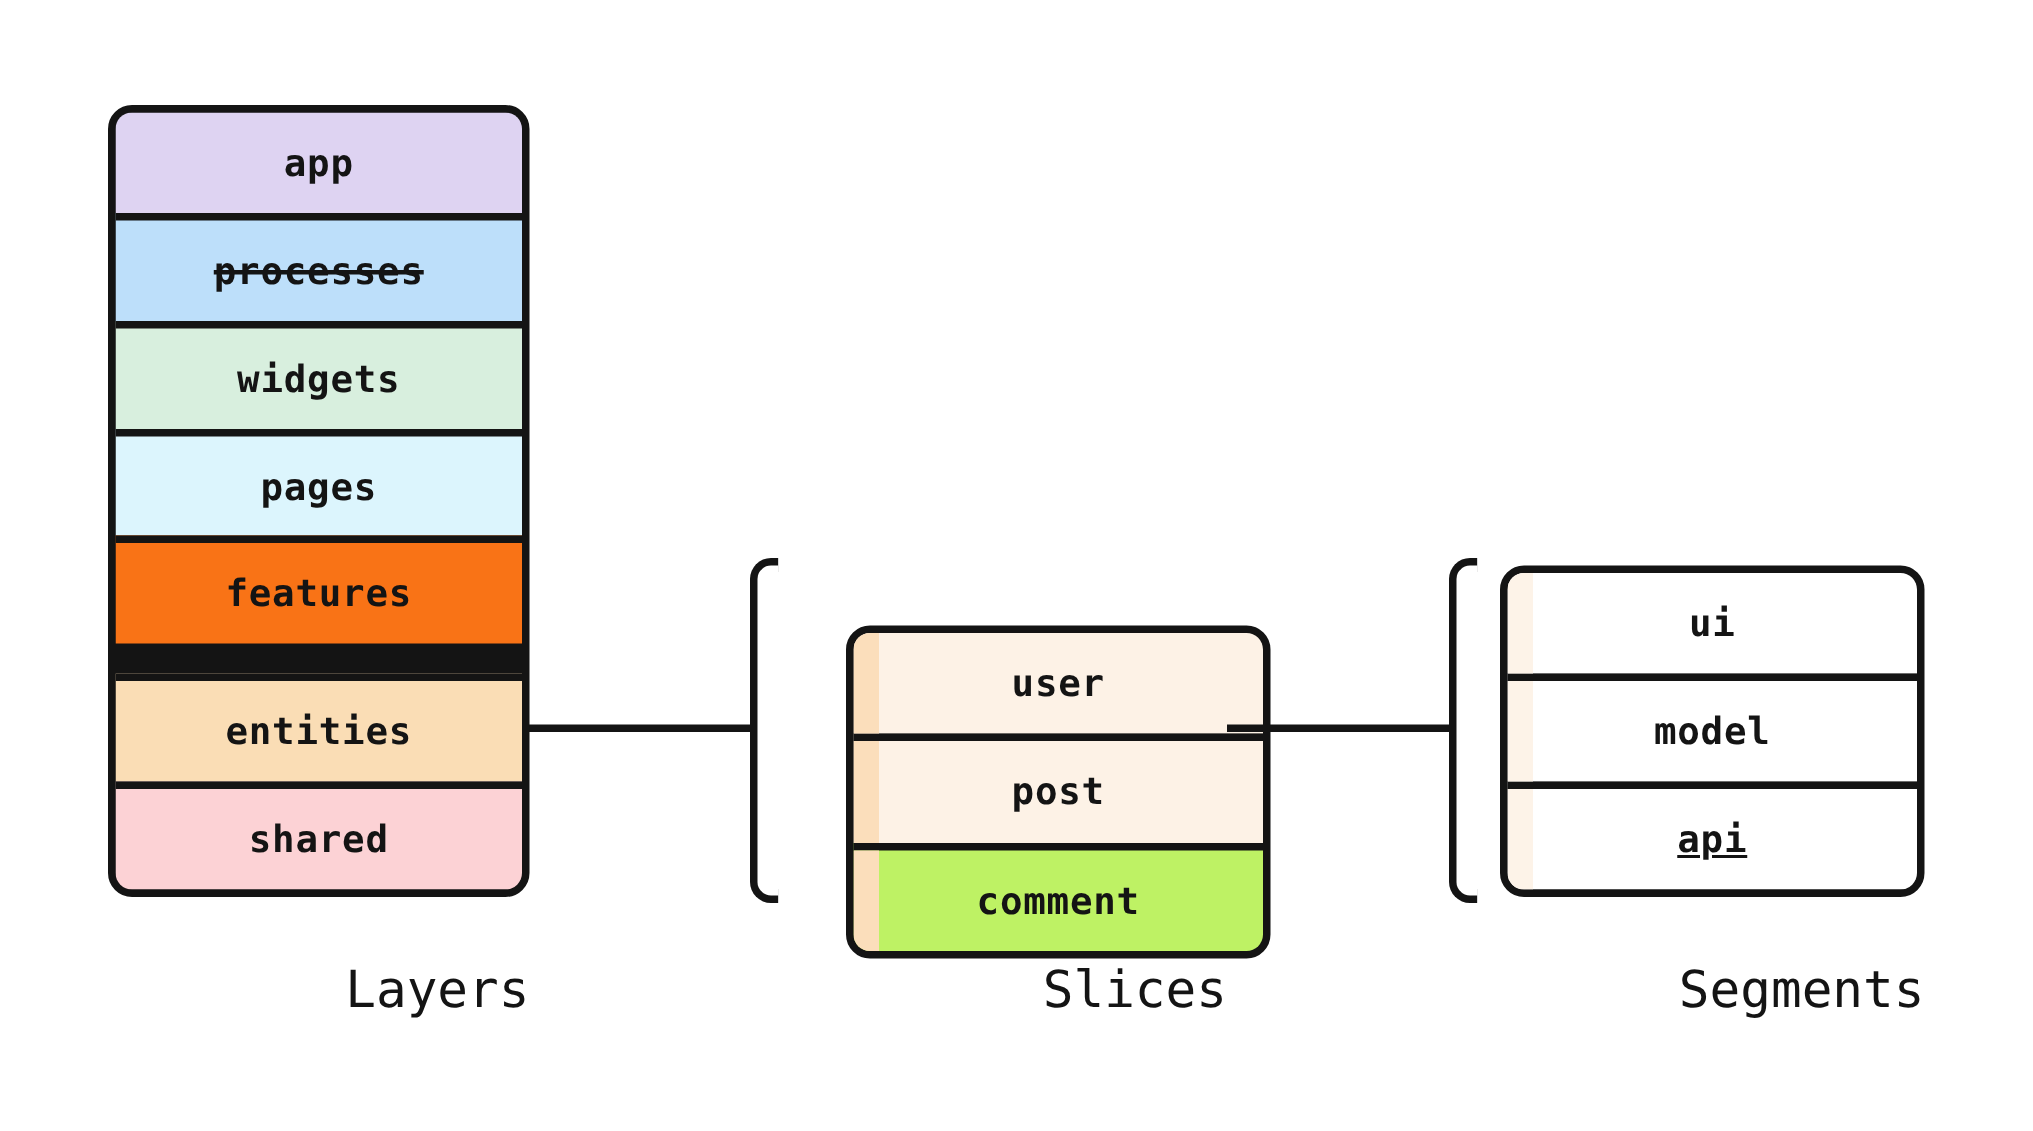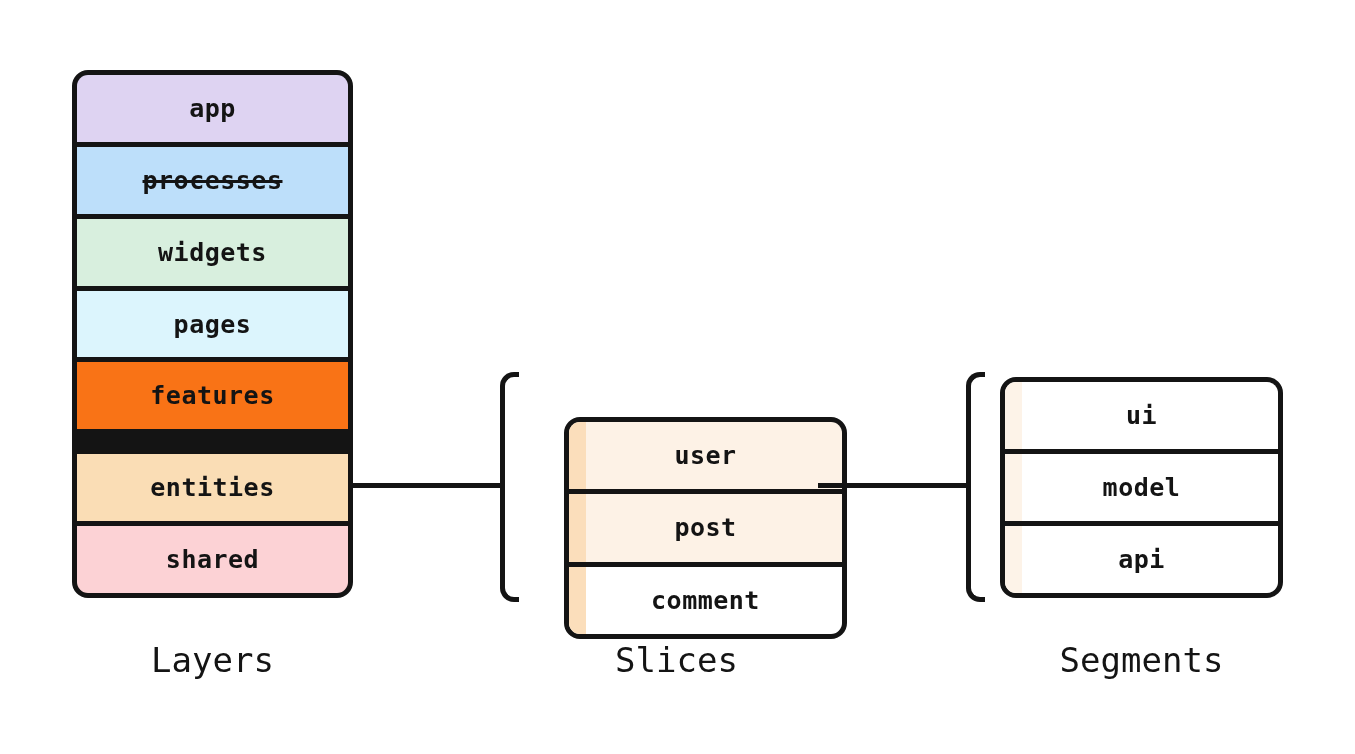--- a/index.html
+++ b/index.html
@@ -64,21 +64,21 @@
     position: absolute;
     height: 5px;
     background: #141414;
     top: 483px;
   }
   .connector-1 { left: 352px; width: 150px; }
   .connector-2 { left: 818px; width: 150px; }
   .group-label {
     position: absolute;
     top: 640px;
-    text-align: center;
+    text-align: right;
     font-size: 34px;
     font-weight: normal;
     color: #141414;
   }
   .label-layers { left: 72px; width: 281px; }
   .label-slices { left: 535px; width: 283px; }
   .label-segments { left: 1000px; width: 283px; }
 </style>
 </head>
 <body>
@@ -115,40 +115,40 @@
 
   <div class="stack slices-stack">
     <div class="row" style="background-color: rgb(253, 242, 230);">
       <span class="stripe" style="background-color: rgb(251, 222, 187);"></span>
       <span class="row-label">user</span>
     </div>
     <div class="row" style="background-color: rgb(253, 242, 230);">
       <span class="stripe" style="background-color: rgb(251, 222, 187);"></span>
       <span class="row-label">post</span>
     </div>
-    <div class="row" style="background-color: #ffffff;">
+    <div class="row" style="background-color: #bef264;">
       <span class="stripe" style="background-color: rgb(251, 222, 187);"></span>
       <span class="row-label">comment</span>
     </div>
   </div>
 
   <div class="connector connector-2"></div>
 
   <div class="bracket bracket-segments"></div>
 
   <div class="stack segments-stack">
     <div class="row" style="background-color: rgb(255, 255, 255);">
       <span class="stripe" style="background-color: rgb(253, 243, 232);"></span>
       <span class="row-label">ui</span>
     </div>
     <div class="row" style="background-color: rgb(255, 255, 255);">
       <span class="stripe" style="background-color: rgb(253, 243, 232);"></span>
       <span class="row-label">model</span>
     </div>
-    <div class="row" style="background-color: rgb(255, 255, 255);">
+    <div class="row" style="background-color: rgb(255, 255, 255); text-decoration: underline;">
       <span class="stripe" style="background-color: rgb(253, 243, 232);"></span>
       <span class="row-label">api</span>
     </div>
   </div>
 
   <div class="group-label label-layers">Layers</div>
   <div class="group-label label-slices">Slices</div>
   <div class="group-label label-segments">Segments</div>
 
 </div>

